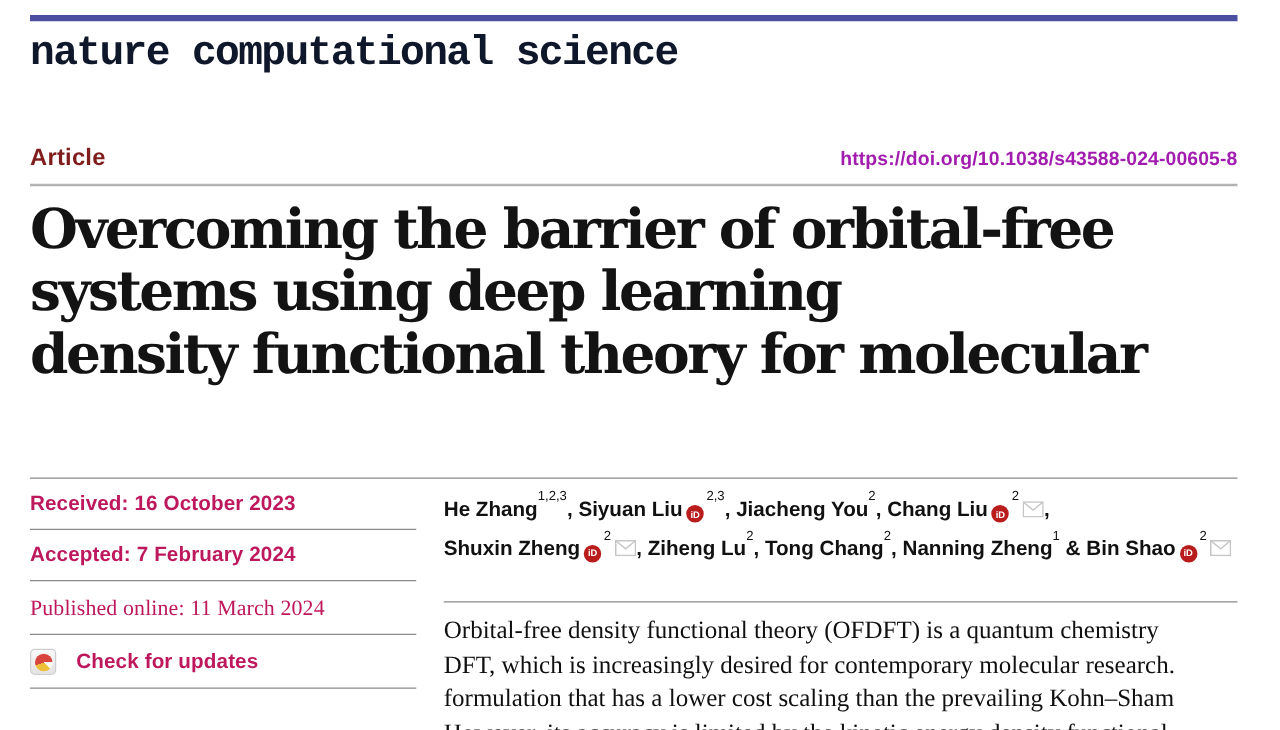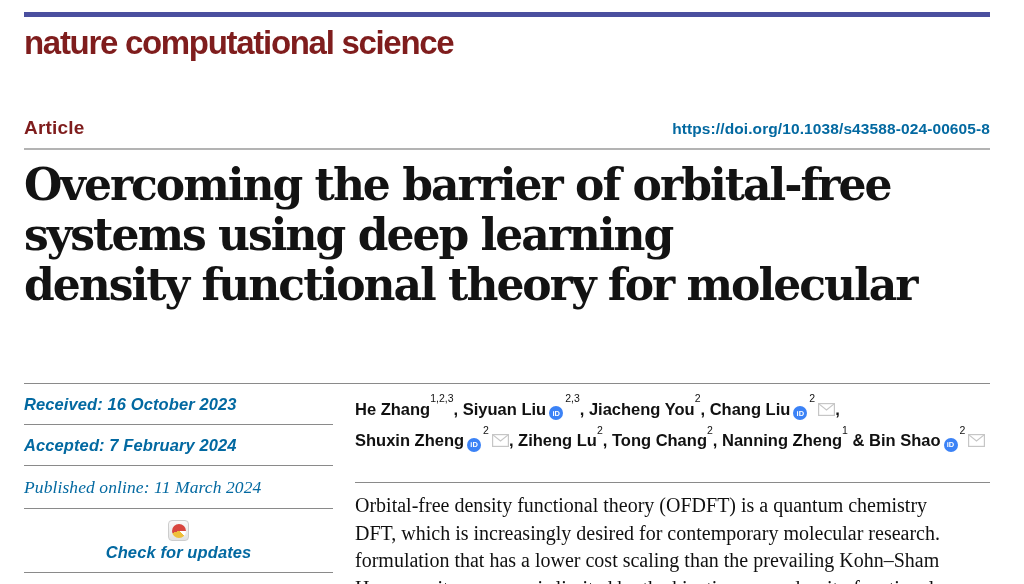--- a/index.html
+++ b/index.html
@@ -2,51 +2,51 @@
 <html><head>
 <meta charset="utf-8">
 <style>
   * { margin:0; padding:0; box-sizing:border-box; }
   html,body { width:1024px; height:584px; overflow:hidden; background:#ffffff;
     font-family:"Liberation Sans", sans-serif; color:#1a1a1a; }
   .content { margin-left:24px; width:966px; }
 
   
   .brand-bar { height:5px; background:#4a4f9f; margin-top:12px; }
-  .masthead { font-family:Liberation Sans, sans-serif; font-weight:700; font-size:33px;
-    letter-spacing:-1.3px; margin-top:7px; color:#7f1d1d; }
+  .masthead { font-family:Liberation Mono, monospace; font-weight:700; font-size:33px;
+    letter-spacing:-1.3px; margin-top:7px; color:#0f172a; }
 
   
   .article-row { display:flex; justify-content:space-between; align-items:baseline; margin-top:55px; }
   .article-label { font-weight:700; font-size:19px; color:#7f1d1d; letter-spacing:.2px; }
-  .doi-link { color:#0369a1; font-weight:700; font-size:15.5px; text-decoration:none; letter-spacing:.1px; }
+  .doi-link { color:#a21caf; font-weight:700; font-size:15.5px; text-decoration:none; letter-spacing:.1px; }
   .article-rule { border:none; border-top:2px solid #b3b3b3; margin-top:9px; }
 
   
   .paper-title { font-family:"DejaVu Serif", serif; font-weight:700; font-size:44px;
     line-height:50px; letter-spacing:-2px; margin-top:10px; color:#131313; }
 
   
   .grid { display:flex; margin-top:73px; border-top:1px solid #8a8a8a; }
   .meta-col { width:309px; margin-right:22px; flex:none; }
   .meta-row { border-bottom:1px solid #8a8a8a; padding:11px 0 10px; font-weight:700;
-    font-size:16.5px; color:#0369a1; letter-spacing:.1px;font-style:italic; }
+    font-size:16.5px; color:#be185d; letter-spacing:.1px; }
   .meta-row.serif { font-family:"Liberation Serif", serif; font-weight:400; font-size:17.5px; }
-  .check-row { display:flex; align-items:center; gap:2px; cursor:pointer;flex-direction:column; }
+  .check-row { display:flex; align-items:center; gap:16px; cursor:pointer; }
   .cm-badge { width:21px; height:21px; border-radius:4px; flex:none;
     background:linear-gradient(#f9f9f9,#e2e2e2); border:1px solid #cdcdcd;
     display:flex; align-items:center; justify-content:center; }
   .cm-circle { width:14px; height:14px; border-radius:50%;
     background:conic-gradient(from 90deg, #ffffff 0 12%, #eebf3a 12% 45%, #d8453e 45% 100%); }
 
   .main-col { flex:1; min-width:0; }
   .authors { font-weight:700; font-size:16.5px; line-height:27px; padding-top:7px; color:#111; }
   .author-line { display:block; }
   .authors sup { font-size:10.5px; position:relative; top:-6px; font-weight:400; }
-  .orcid { display:inline-flex; width:14px; height:14px; border-radius:50%; background:#3b82f6;
+  .orcid { display:inline-flex; width:14px; height:14px; border-radius:50%; background:#b91c1c;
     color:#fff; font-size:7.5px; font-weight:700; align-items:center; justify-content:center;
     vertical-align:-1px; margin:0 2px 0 3px; font-style:normal; }
   .env { margin-left:3px; vertical-align:-1px; }
 
   .abstract { font-family:"Liberation Serif", serif; font-size:20px; line-height:27.5px;
     border-top:1px solid #8a8a8a; margin-top:28px; padding-top:9px; color:#101010; }
   .abstract-line { display:block; }
 </style>
 </head>
 <body>

